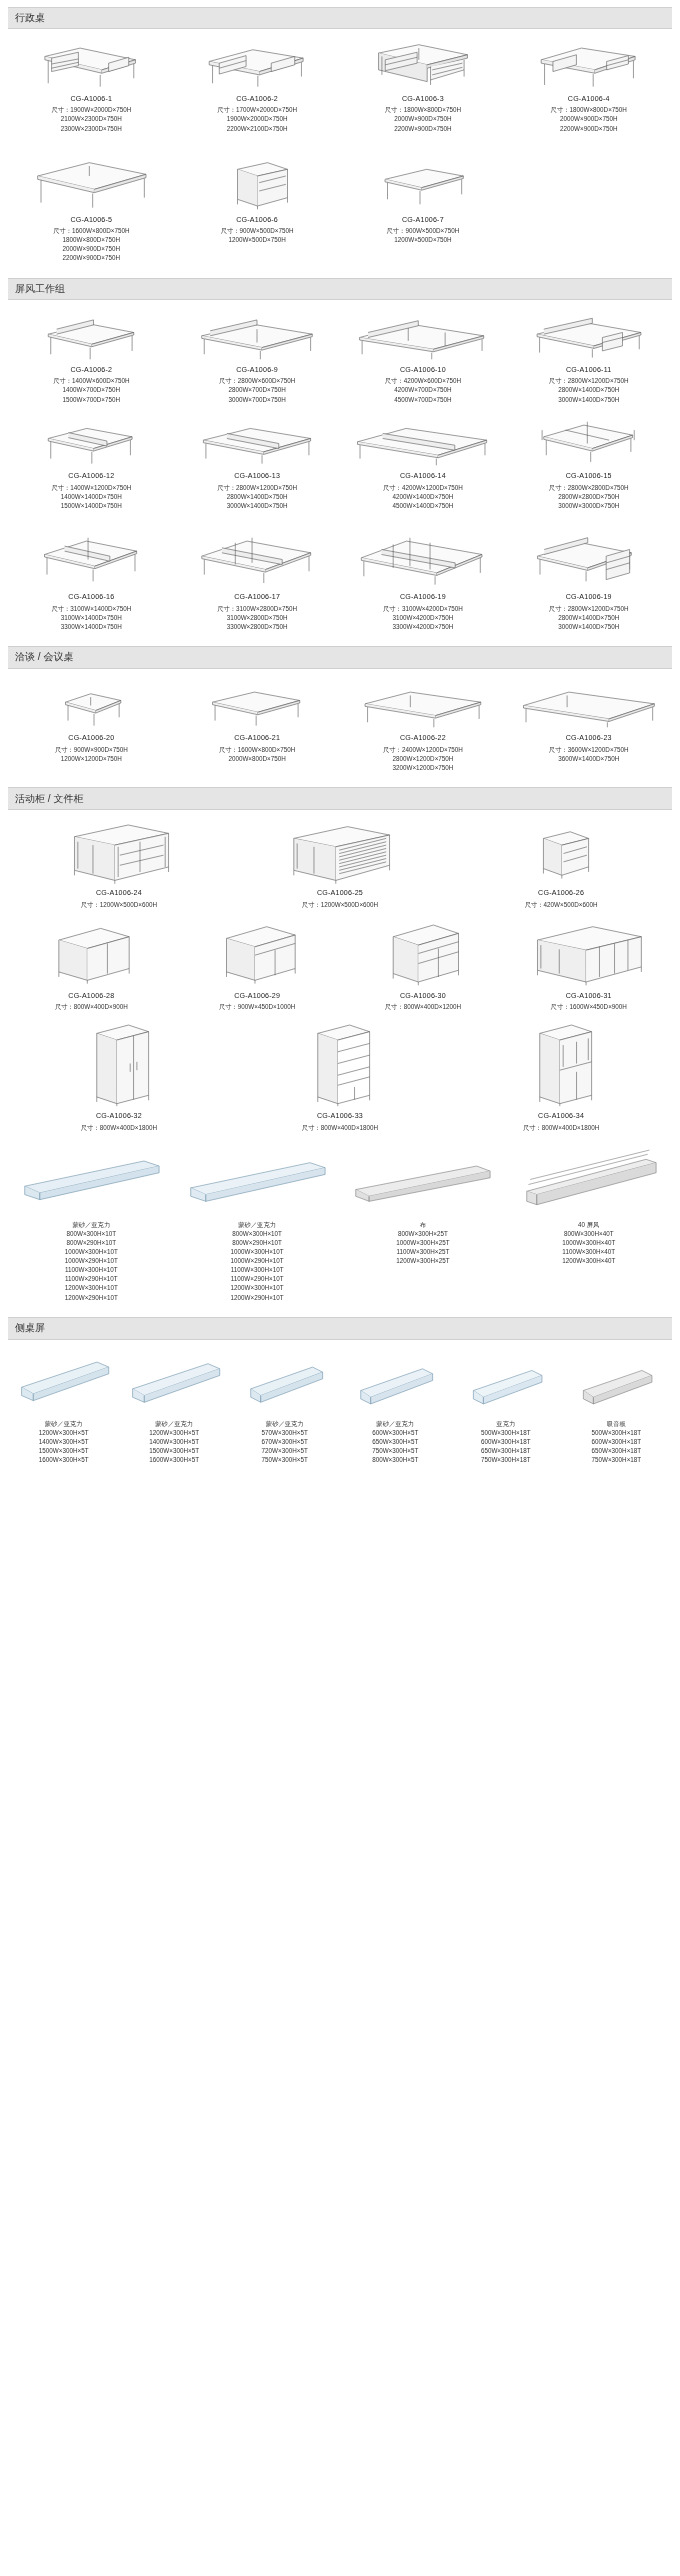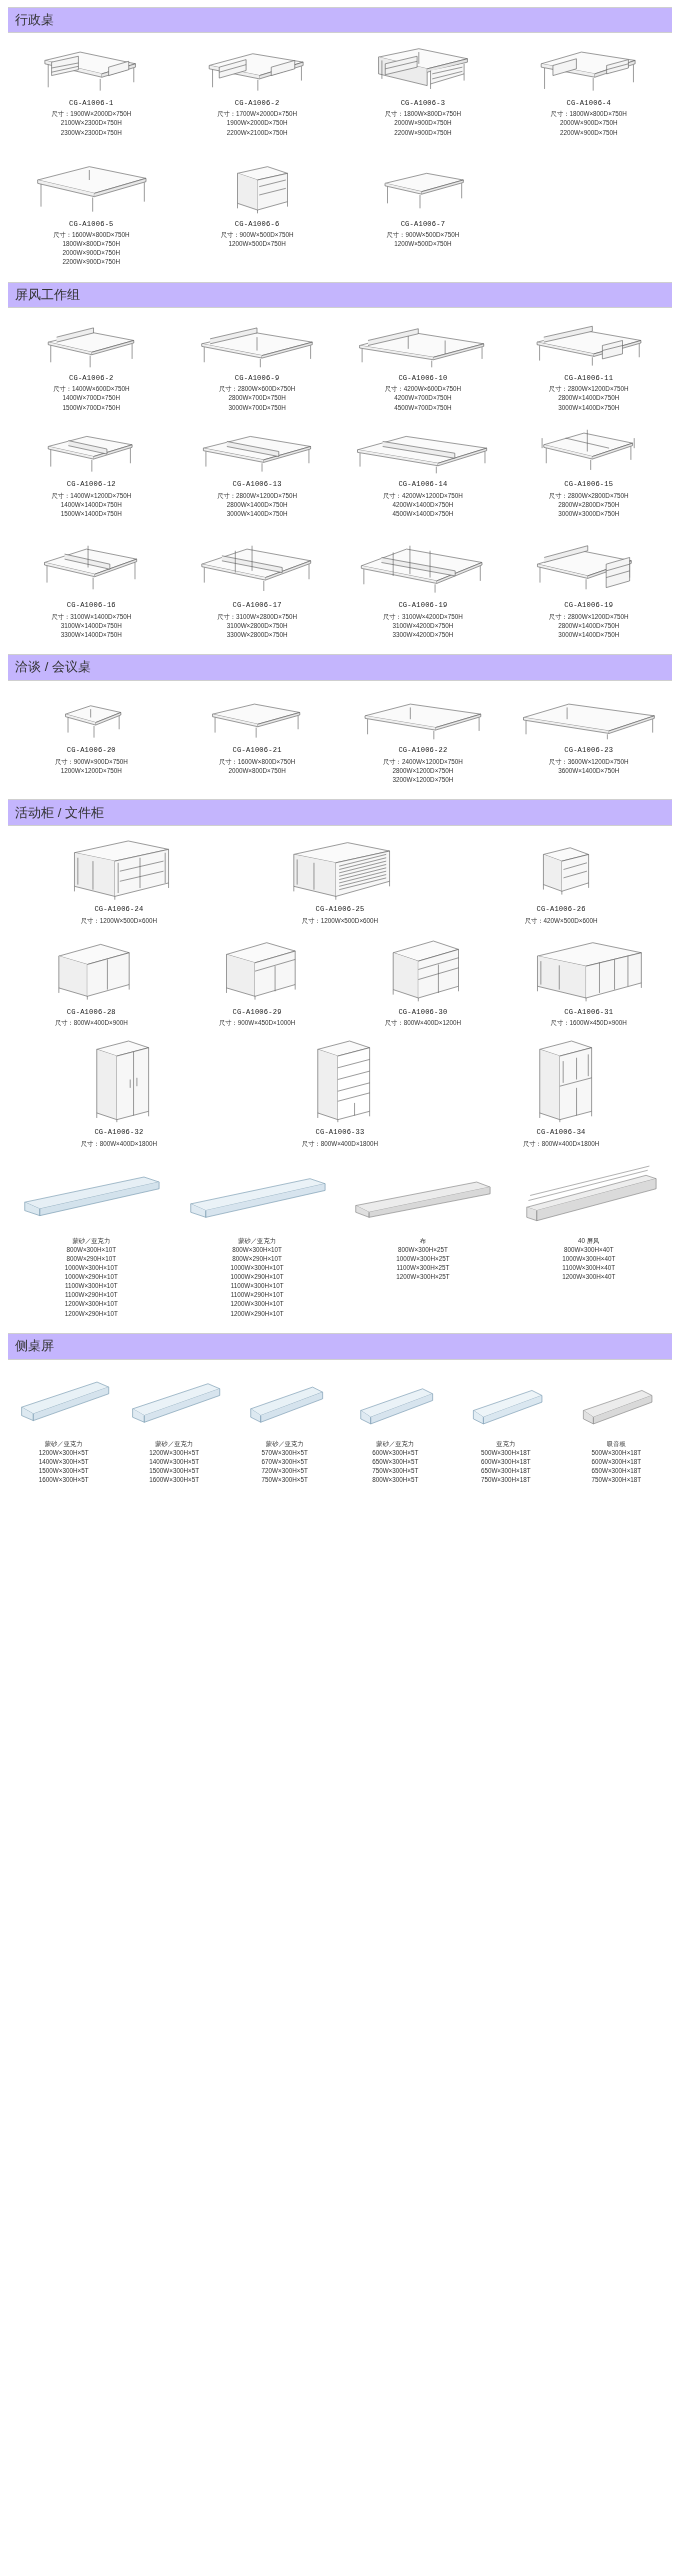--- a/index.html
+++ b/index.html
@@ -6,24 +6,24 @@
   body {
     margin: 0;
     background: #ffffff;
     font-family: "Liberation Sans", sans-serif;
     width: 680px;
   }
   .page { width: 680px; padding: 0 8.4px 17px 8.4px; }
 
   .section { margin-bottom: 5px; }
   .section-header {
-    background: #c4b5fd;
+    background: #e5e5e5;
     border-top: 0.8px solid #cfcfcf;
     border-bottom: 0.8px solid #cfcfcf;
-    font-size: 13px;
+    font-size: 10px;
     color: #333;
     padding: 3.4px 6.7px;
     margin: 6.7px 0 5px 0;
   }
   .row {
     display: flex;
     width: 100%;
   }
   .cell {
     flex: 1 1 0;
@@ -39,21 +39,20 @@
     justify-content: center;
     margin-bottom: 5px;
   }
   .art.tall { height: 84px; }
   .art.med { height: 66px; }
   .code {
     font-size: 7.1px;
     color: #1a1a1a;
     margin-bottom: 2.5px;
     letter-spacing: 0.2px;
-    font-family: Liberation Mono, monospace;
   }
   .spec {
     font-size: 6.3px;
     color: #333;
     line-height: 1.45;
   }
   .spec div { white-space: nowrap; }
   svg { display: block; }
 </style>
 </head>

